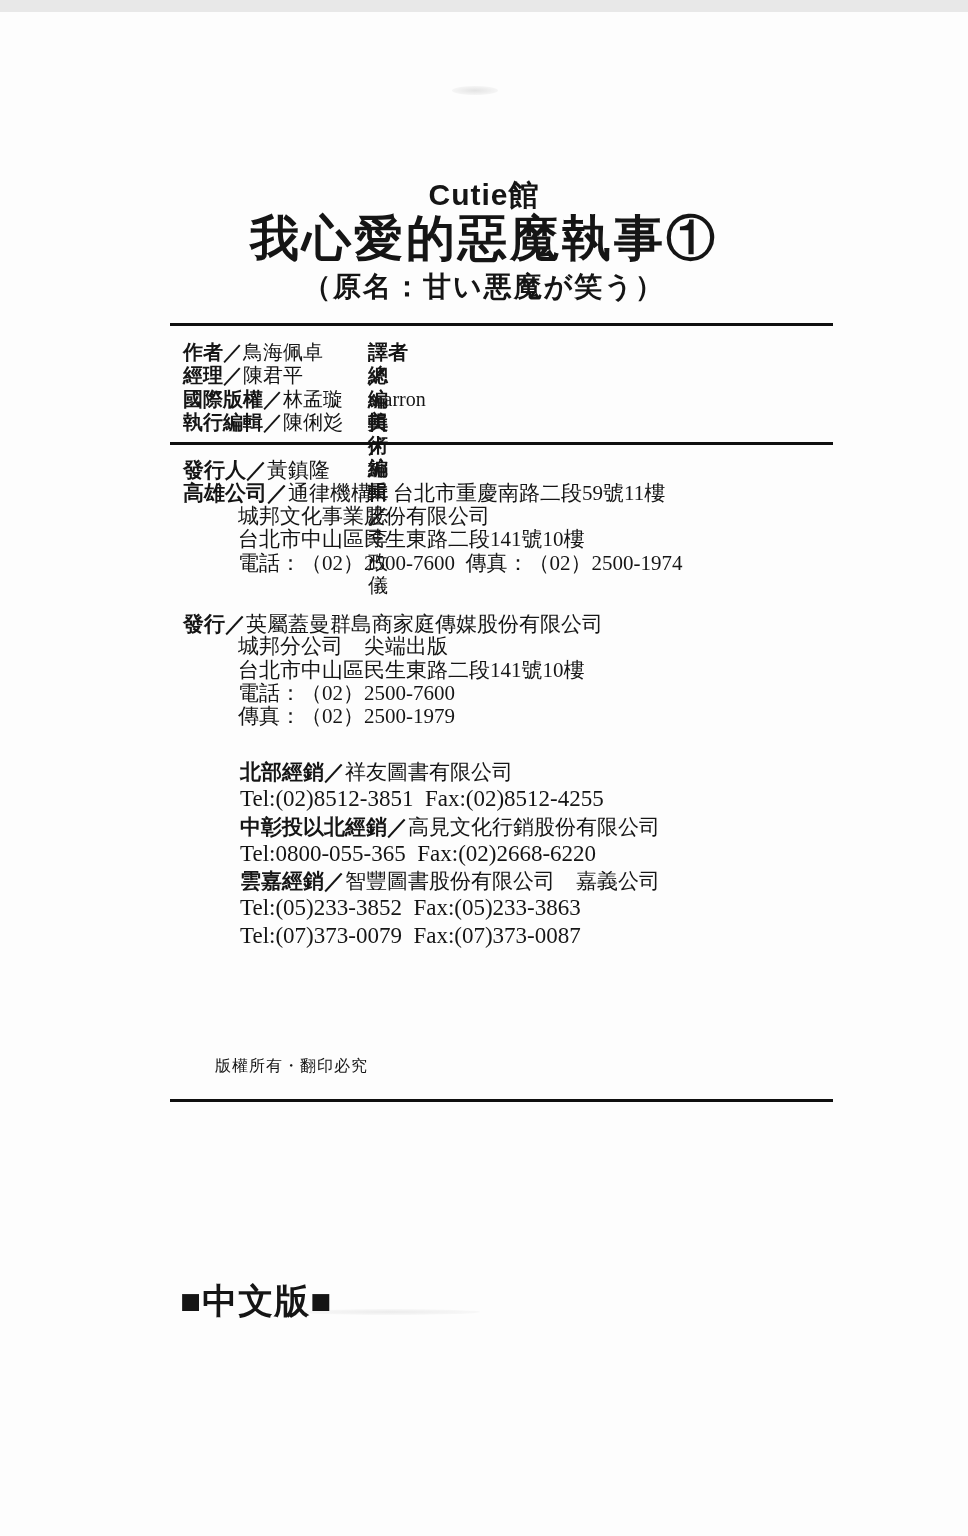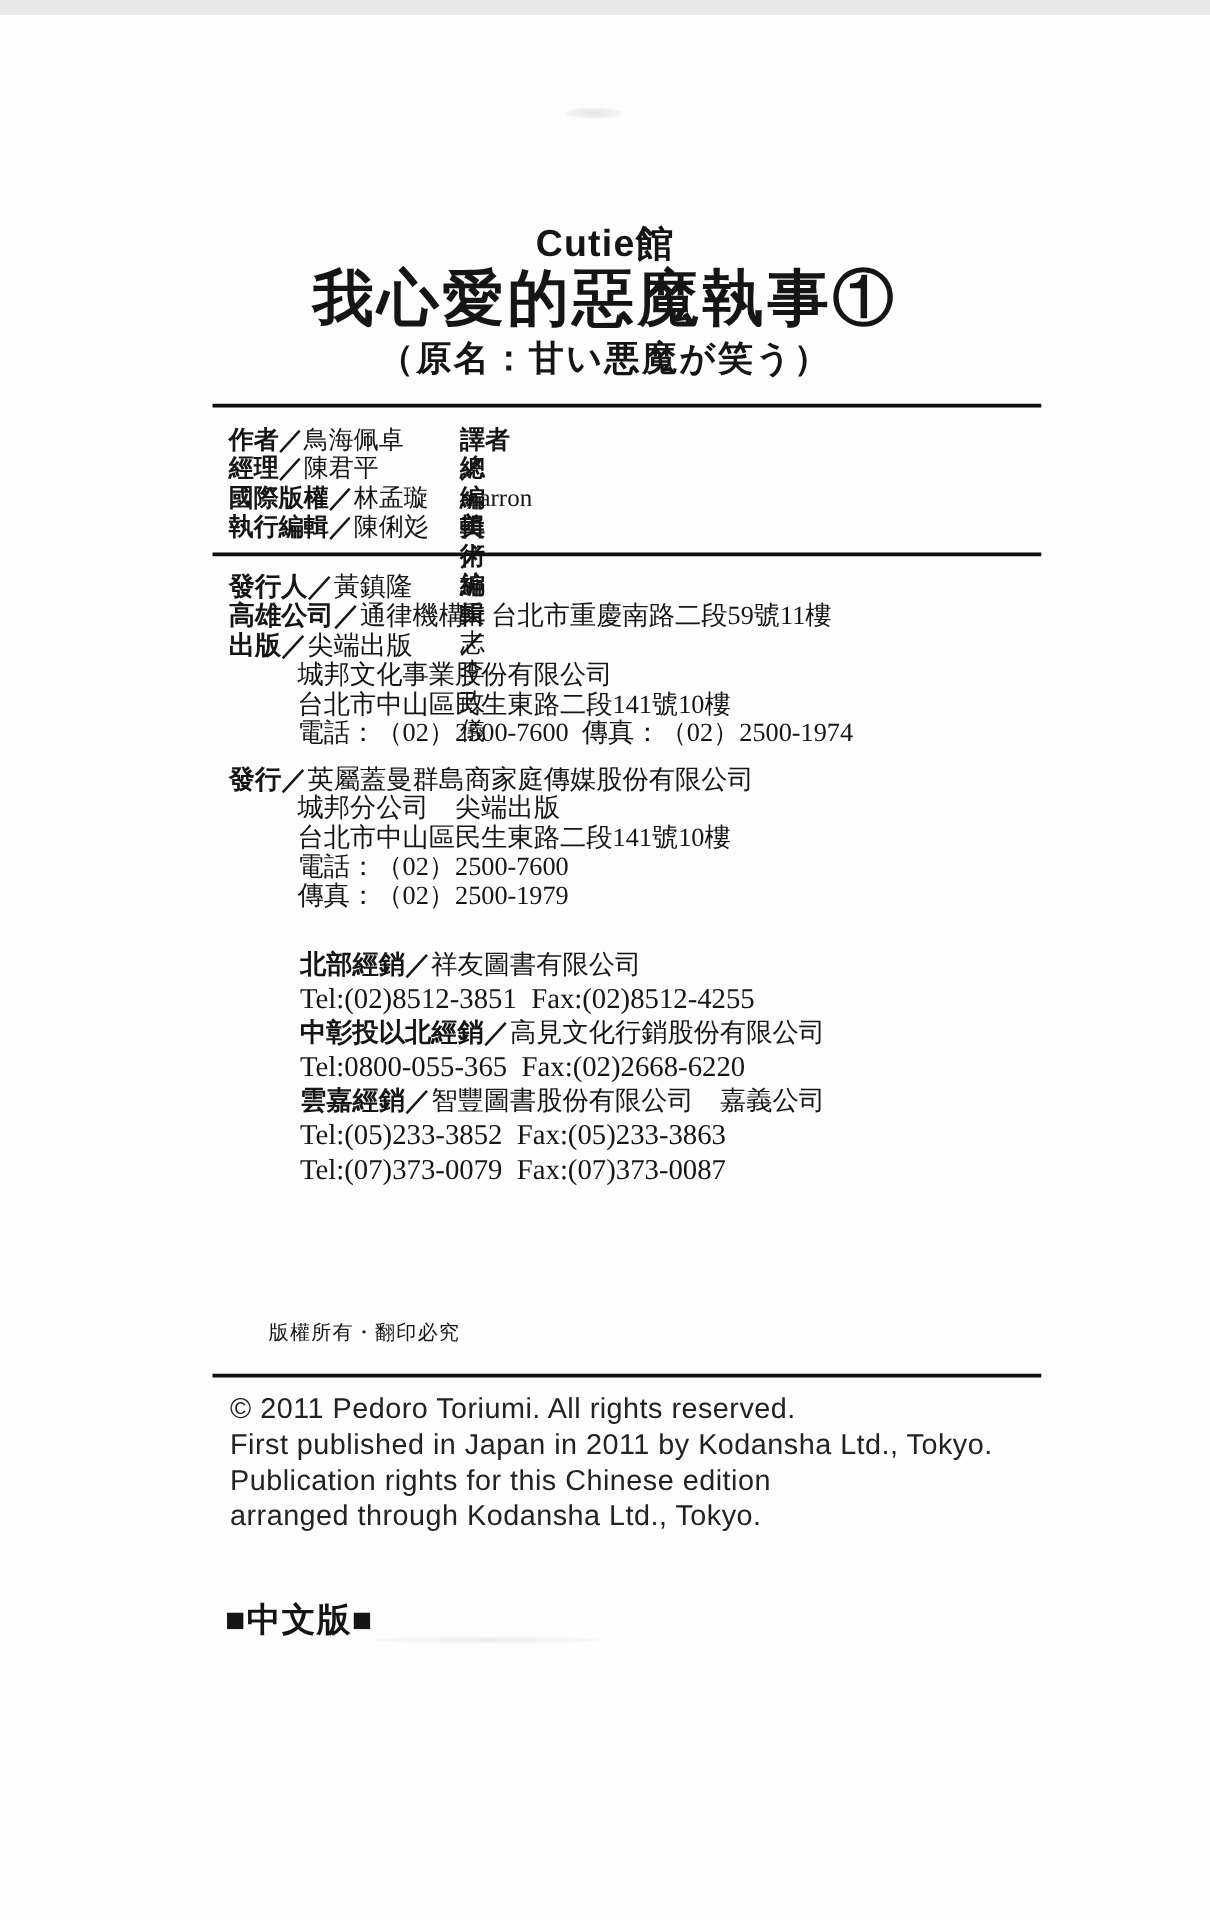--- a/index.html
+++ b/index.html
@@ -46,21 +46,21 @@
   
   .dist { left:240px; top:746px; font-size:21px; }
   .dist .line { height:27.3px; line-height:27.3px; }
   .dist .tel { font-family:"Liberation Serif", serif; font-size:23px; }
 
   
   .cn-notice { left:215px; top:1044px; font-size:16px; font-weight:400; letter-spacing:1px; }
   .en-block  { left:184px; top:1100px; font-size:23px; line-height:28.8px; letter-spacing:0.4px; color:#222; }
 
   
-  .footer-mark { left:180px; top:1266px; font-size:27px; font-weight:700; letter-spacing:1px; }
+  .footer-mark { left:180px; top:1266px; font-size:35px; font-weight:700; letter-spacing:1px; }
 
   
   .smudge-a { left:452px; top:74px; width:46px; height:9px;
     background:radial-gradient(ellipse at center, rgba(0,0,0,0.10), rgba(0,0,0,0)); border-radius:50%; }
   .smudge-b { left:300px; top:1297px; width:180px; height:6px;
     background:radial-gradient(ellipse at center, rgba(0,0,0,0.07), rgba(0,0,0,0)); border-radius:50%; }
 </style>
 </head>
 <body>
 
@@ -92,21 +92,20 @@
       <span><span class="lbl t">執行編輯／</span><span class="serif t">陳俐彣</span></span>
       <span class="cred-right"><span class="lbl t">美術編輯／</span><span class="serif t">李政儀</span></span>
     </div>
   </div>
 
   <div class="rule rule-2"></div>
 
   <div class="abs pub">
     <div class="line"><span class="lbl t">發行人／</span><span class="serif t">黃鎮隆</span></div>
     <div class="line"><span class="lbl t">高雄公司／</span><span class="serif t">通律機構　台北市重慶南路二段59號11樓</span></div>
-    <div class="line"><span class="lbl t">出版／</span><span class="serif t">尖端出版</span></div>
     <div class="line indent serif t">城邦文化事業股份有限公司</div>
     <div class="line indent serif t">台北市中山區民生東路二段141號10樓</div>
     <div class="line indent serif t">電話：（02）2500-7600  傳真：（02）2500-1974</div>
   </div>
 
   <div class="abs issue">
     <div class="line"><span class="lbl t">發行／</span><span class="serif t">英屬蓋曼群島商家庭傳媒股份有限公司</span></div>
     <div class="line indent serif t">城邦分公司　尖端出版</div>
     <div class="line indent serif t">台北市中山區民生東路二段141號10樓</div>
     <div class="line indent serif t">電話：（02）2500-7600</div>
@@ -120,22 +119,16 @@
     <div class="line tel t">Tel:0800-055-365  Fax:(02)2668-6220</div>
     <div class="line"><span class="lbl t">雲嘉經銷／</span><span class="serif t">智豐圖書股份有限公司　嘉義公司</span></div>
     <div class="line tel t">Tel:(05)233-3852  Fax:(05)233-3863</div>
     <div class="line tel t">Tel:(07)373-0079  Fax:(07)373-0087</div>
   </div>
 
   <div class="abs cn-notice t">版權所有・翻印必究</div>
 
   <div class="rule rule-3"></div>
 
-  <div class="abs en-block">
-    <div class="t">© 2011 Pedoro Toriumi. All rights reserved.</div>
-    <div class="t">First published in Japan in 2011 by Kodansha Ltd., Tokyo.</div>
-    <div class="t">Publication rights for this Chinese edition</div>
-    <div class="t">arranged through Kodansha Ltd., Tokyo.</div>
-  </div>
 
   <div class="abs footer-mark t">■中文版■</div>
 
 </div>
 
 </body></html>

